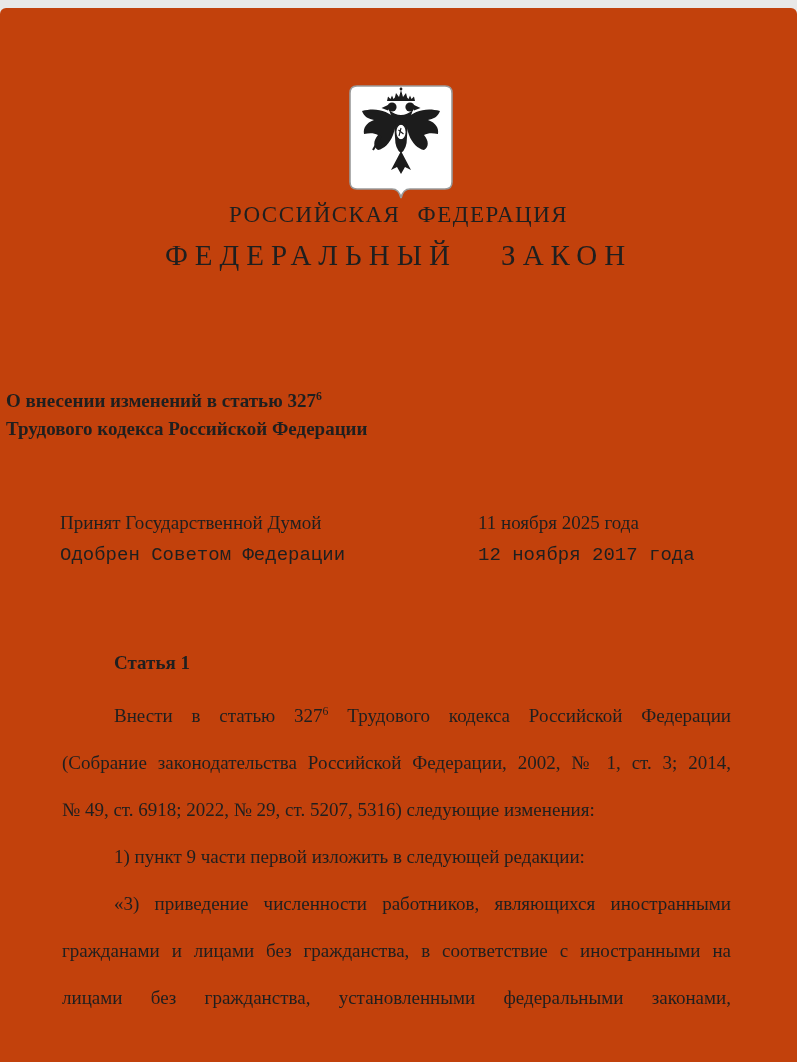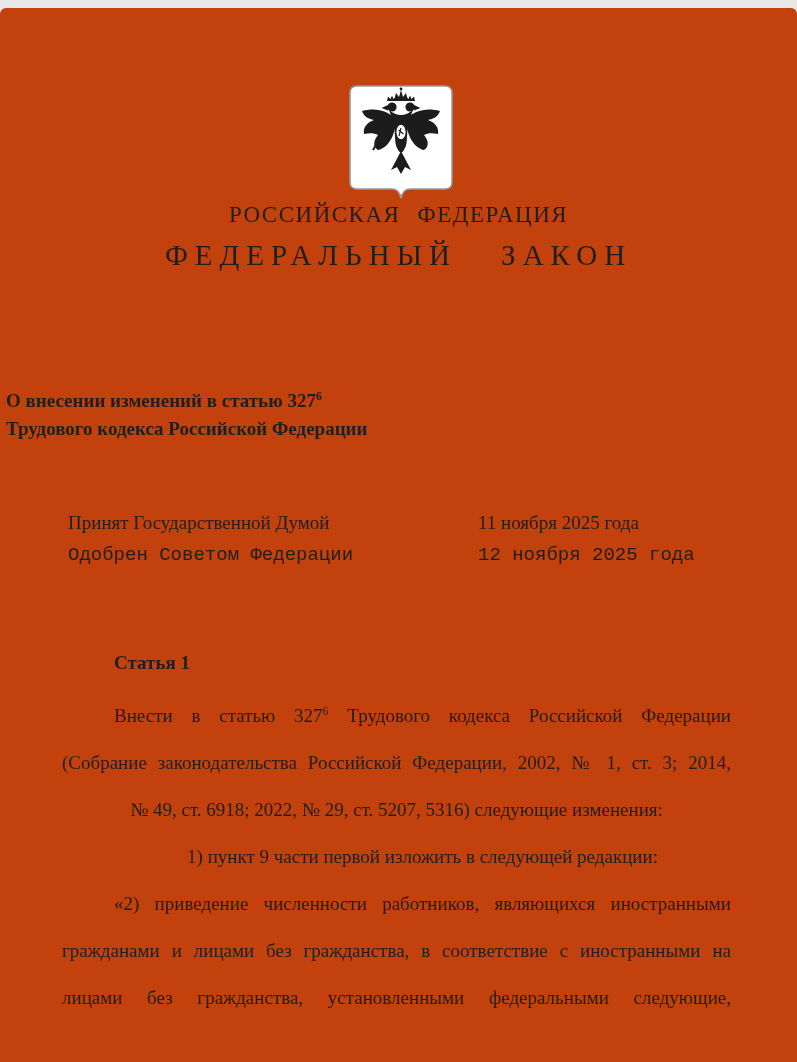--- a/index.html
+++ b/index.html
@@ -20,31 +20,31 @@
     position:absolute; top:231px; left:0; width:100%;
     text-align:center; font-size:29px; font-weight:normal;
     letter-spacing:7px; word-spacing:30px;
   }
   .law-title {
     position:absolute; top:379px; left:0; width:100%;
     text-align:left; font-weight:bold; font-size:19px; line-height:28px;padding-left:6px;
   }
   sup { font-size:0.62em; line-height:0; vertical-align:super; }
   
-  .adoption { position:absolute; top:498px; left:68px; right:66px; }
+  .adoption { position:absolute; top:498px; left:60px; right:66px; }
   .adoption .row { display:flex; line-height:33px; font-size:19px; }
   .adoption .lbl { flex:1; }
   .adoption .date { width:253px; }
   .mono { font-family:"Liberation Mono", monospace; font-size:17.5px;align-items:center; }
   
   .article { position:absolute; top:631px; left:62px; right:66px; font-size:19px; }
   .article .heading {
     font-weight:bold; line-height:47px; margin-left:52px; margin-bottom:6px;
   }
-  .article .line { line-height:47px; white-space:nowrap;text-align:center; }
+  .article .line { line-height:47px; white-space:nowrap; }
   .article .line.wrapok { white-space:normal; }
   .article .indent { text-indent:52px; }
   .article .j { text-align:justify; text-align-last:justify; white-space:normal; }
 </style>
 </head>
 <body>
 
 <div class="page">
 
   <svg class="plaque" viewBox="0 0 108 120">
@@ -89,36 +89,36 @@
     <div>Трудового кодекса Российской Федерации</div>
   </div>
 
   <div class="adoption">
     <div class="row">
       <span class="lbl">Принят Государственной Думой</span>
       <span class="date">11 ноября 2025 года</span>
     </div>
     <div class="row mono">
       <span class="lbl">Одобрен Советом Федерации</span>
-      <span class="date">12 ноября 2025 года</span>
+      <span class="date">12 ноября 2017 года</span>
     </div>
   </div>
 
   <div class="article">
     <div class="heading">Статья 1</div>
 
     <div class="line j indent"><span>Внести в статью 327</span><sup>6</sup> <span>Трудового кодекса Российской Федерации</span></div>
 
     <div class="line j">(Собрание законодательства Российской Федерации, 2002, № 1, ст. 3; 2014,</div>
 
     <div class="line wrapok">№ 49, ст. 6918; 2022, № 29, ст. 5207, 5316) следующие изменения:</div>
 
     <div class="line indent wrapok">1) пункт 9 части первой изложить в следующей редакции:</div>
 
-    <div class="line j indent">«2) приведение численности работников, являющихся иностранными</div>
+    <div class="line j indent">«3) приведение численности работников, являющихся иностранными</div>
 
     <div class="line j">гражданами и лицами без гражданства, в соответствие с иностранными на</div>
 
 
-    <div class="line j">лицами без гражданства, установленными федеральными следующие,</div>
+    <div class="line j">лицами без гражданства, установленными федеральными законами,</div>
   </div>
 
 </div>
 
 </body></html>

